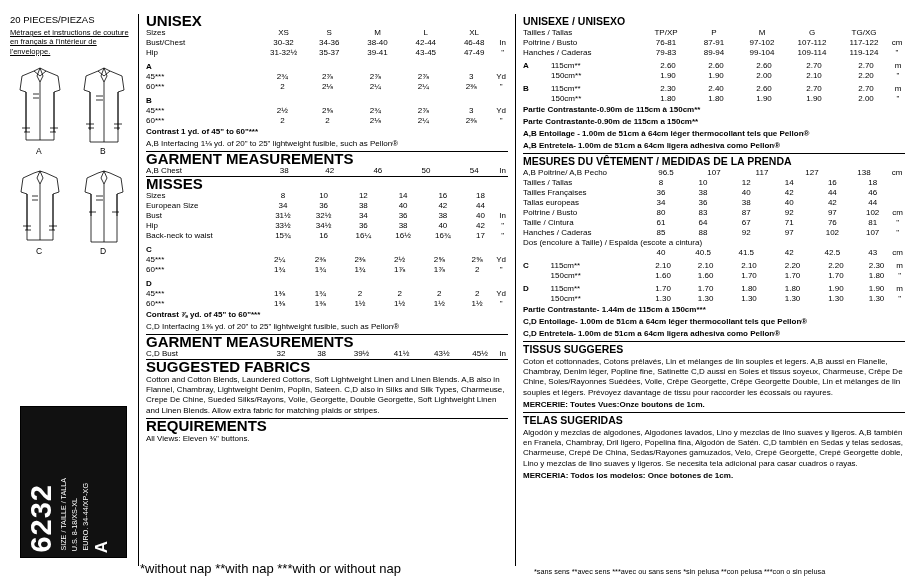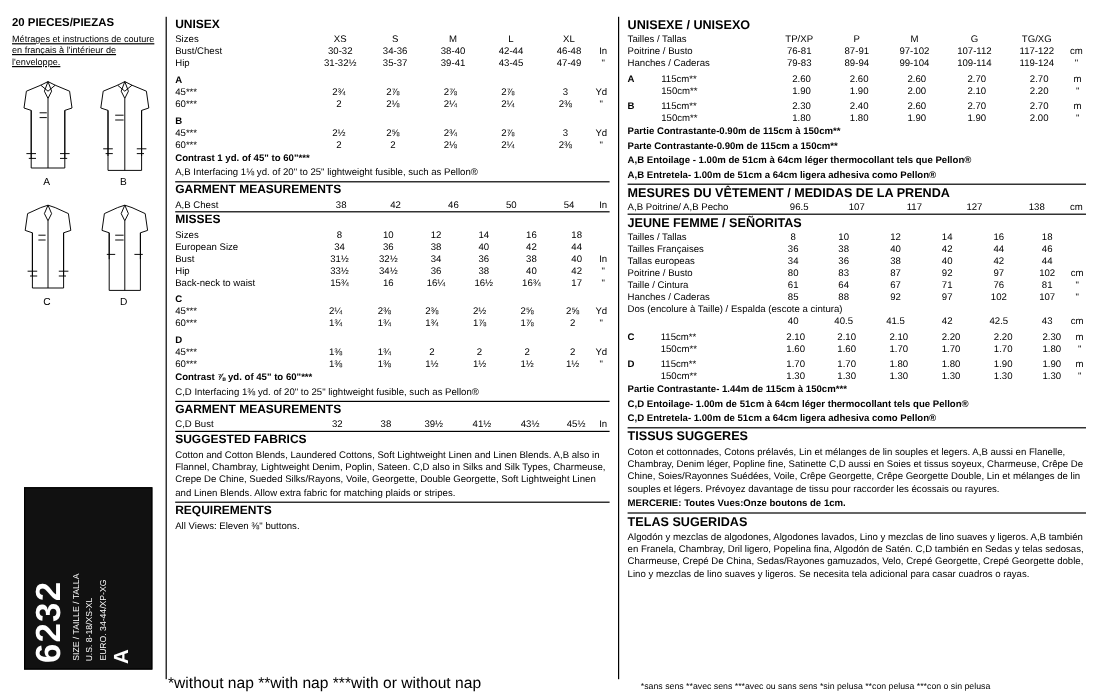--- a/index.html
+++ b/index.html
@@ -6,21 +6,21 @@
   body{
     width:915px;height:580px;background:#ffffff;
     font-family:"Liberation Sans", sans-serif;
     color:#000;
     overflow:hidden;
   }
   .page{position:relative;width:915px;height:580px;box-sizing:border-box;padding:14px 10px 6px 10px;}
   .cols{display:flex;height:552px;}
   
   .col-left{width:128px;flex:0 0 128px;position:relative;}
-  .pieces-title{font-size:9.5px;font-weight:bold;letter-spacing:0px;line-height:11px;}
+  .pieces-title{font-size:9.5px;font-weight:normal;letter-spacing:0px;line-height:11px;}
   .pieces-sub{font-size:7.6px;line-height:9.4px;margin-top:3px;text-decoration:underline;}
   .illus{margin-top:6px;}
   .shirt-wrap{position:relative;width:126px;height:98px;}
   .shirt-wrap2{position:relative;width:126px;height:100px;margin-top:6px;}
   .lbl{position:absolute;font-size:8.5px;}
   .envbox{
     position:absolute;left:10px;bottom:8px;width:105px;height:150px;
     border:1.5px solid #000;background:#111;color:#fff;
     display:flex;flex-direction:row;align-items:flex-end;
   }
@@ -29,21 +29,21 @@
     font-size:29px;font-weight:bold;letter-spacing:1px;
     margin:4px 0 4px 5px;line-height:30px;
   }
   .envcol2{writing-mode:vertical-rl;transform:rotate(180deg);font-size:7.2px;line-height:9px;margin:4px 0 6px 3px;}
   .envcol3{writing-mode:vertical-rl;transform:rotate(180deg);font-size:7.2px;line-height:9px;margin:4px 0 6px 2px;}
   .envA{writing-mode:vertical-rl;transform:rotate(180deg);font-size:17px;font-weight:bold;margin:0 0 4px 2px;}
   
   .col-mid{flex:1 1 auto;border-left:1px solid #000;border-right:1px solid #000;padding:0 7px 0 7px;}
   .col-right{width:382px;flex:0 0 382px;padding-left:7px;}
   h2.sec{
-    font-size:10px;font-weight:bold;margin:0;padding:1px 0 1px 0;
+    font-size:15px;font-weight:bold;margin:0;padding:1px 0 1px 0;
     border-top:1px solid #000;line-height:12px;letter-spacing:0px;
   }
   h2.sec.first{border-top:none;}
   h2.secb{font-size:10.5px;font-weight:bold;margin:0;padding:1px 0;line-height:12px;}
   .rule{border-top:1px solid #000;}
   table.t{border-collapse:collapse;width:100%;font-size:8px;line-height:10px;}
   table.t td{padding:0px 2px 0px 0;vertical-align:top;white-space:nowrap;}
   .bold{font-weight:bold;}
   .c{text-align:center;}
   .note{font-size:8px;line-height:10px;margin:1px 0 2px 0;}
@@ -468,21 +468,20 @@
           <td class="c" style="width:46px">96.5</td>
           <td class="c" style="width:46px">107</td>
           <td class="c" style="width:46px">117</td>
           <td class="c" style="width:50px">127</td>
           <td class="c" style="width:50px">138</td>
           <td class="c">cm</td>
         </tr>
       </tbody>
         </table>
 
-      <h2 class="secb rule">JEUNE FEMME / SEÑORITAS</h2>
       <table class="t">
         <tbody>
             <tr>
           <td style="width:118px">Tailles / Tallas</td>
           <td class="c" style="width:40px">8</td>
           <td class="c" style="width:42px">10</td>
           <td class="c" style="width:42px">12</td>
           <td class="c" style="width:42px">14</td>
           <td class="c" style="width:42px">16</td>
           <td class="c" style="width:36px">18</td>
@@ -609,18 +608,19 @@
       <div class="note"><b>Partie Contrastante- 1.44m de 115cm à 150cm***</b></div>
       <div class="note"><b>C,D Entoilage- 1.00m de 51cm à 64cm léger thermocollant tels que Pellon®</b></div>
       <div class="note"><b>C,D Entretela- 1.00m de 51cm a 64cm ligera adhesiva como Pellon®</b></div>
 
       <h2 class="secb rule">TISSUS SUGGERES</h2>
       <div class="body">Coton et cottonnades, Cotons prélavés, Lin et mélanges de lin souples et legers. A,B aussi en Flanelle, Chambray, Denim léger, Popline fine, Satinette C,D aussi en Soies et tissus soyeux, Charmeuse, Crêpe De Chine, Soies/Rayonnes Suédées, Voile, Crêpe Georgette, Crêpe Georgette Double, Lin et mélanges de lin souples et légers. Prévoyez davantage de tissu pour raccorder les écossais ou rayures.</div>
       <div class="body" style="font-weight:bold">MERCERIE: Toutes Vues:Onze boutons de 1cm.</div>
 
       <h2 class="secb rule">TELAS SUGERIDAS</h2>
       <div class="body">Algodón y mezclas de algodones, Algodones lavados, Lino y mezclas de lino suaves y ligeros. A,B también en Franela, Chambray, Dril ligero, Popelina fina, Algodón de Satén. C,D también en Sedas y telas sedosas, Charmeuse, Crepé De China, Sedas/Rayones gamuzados, Velo, Crepé Georgette, Crepé Georgette doble, Lino y mezclas de lino suaves y ligeros. Se necesita tela adicional para casar cuadros o rayas.</div>
+      <div class="body" style="font-weight:bold">MERCERIA: Todos los modelos: Once botones de 1cm.</div>
     </div>
   </div>
 
   <div class="foot">*without nap      **with nap      ***with or without nap</div>
   <div class="foot2">*sans sens   **avec sens   ***avec ou sans sens                                    *sin pelusa   **con pelusa   ***con o sin pelusa</div>
 </div>
 
 </body></html>

